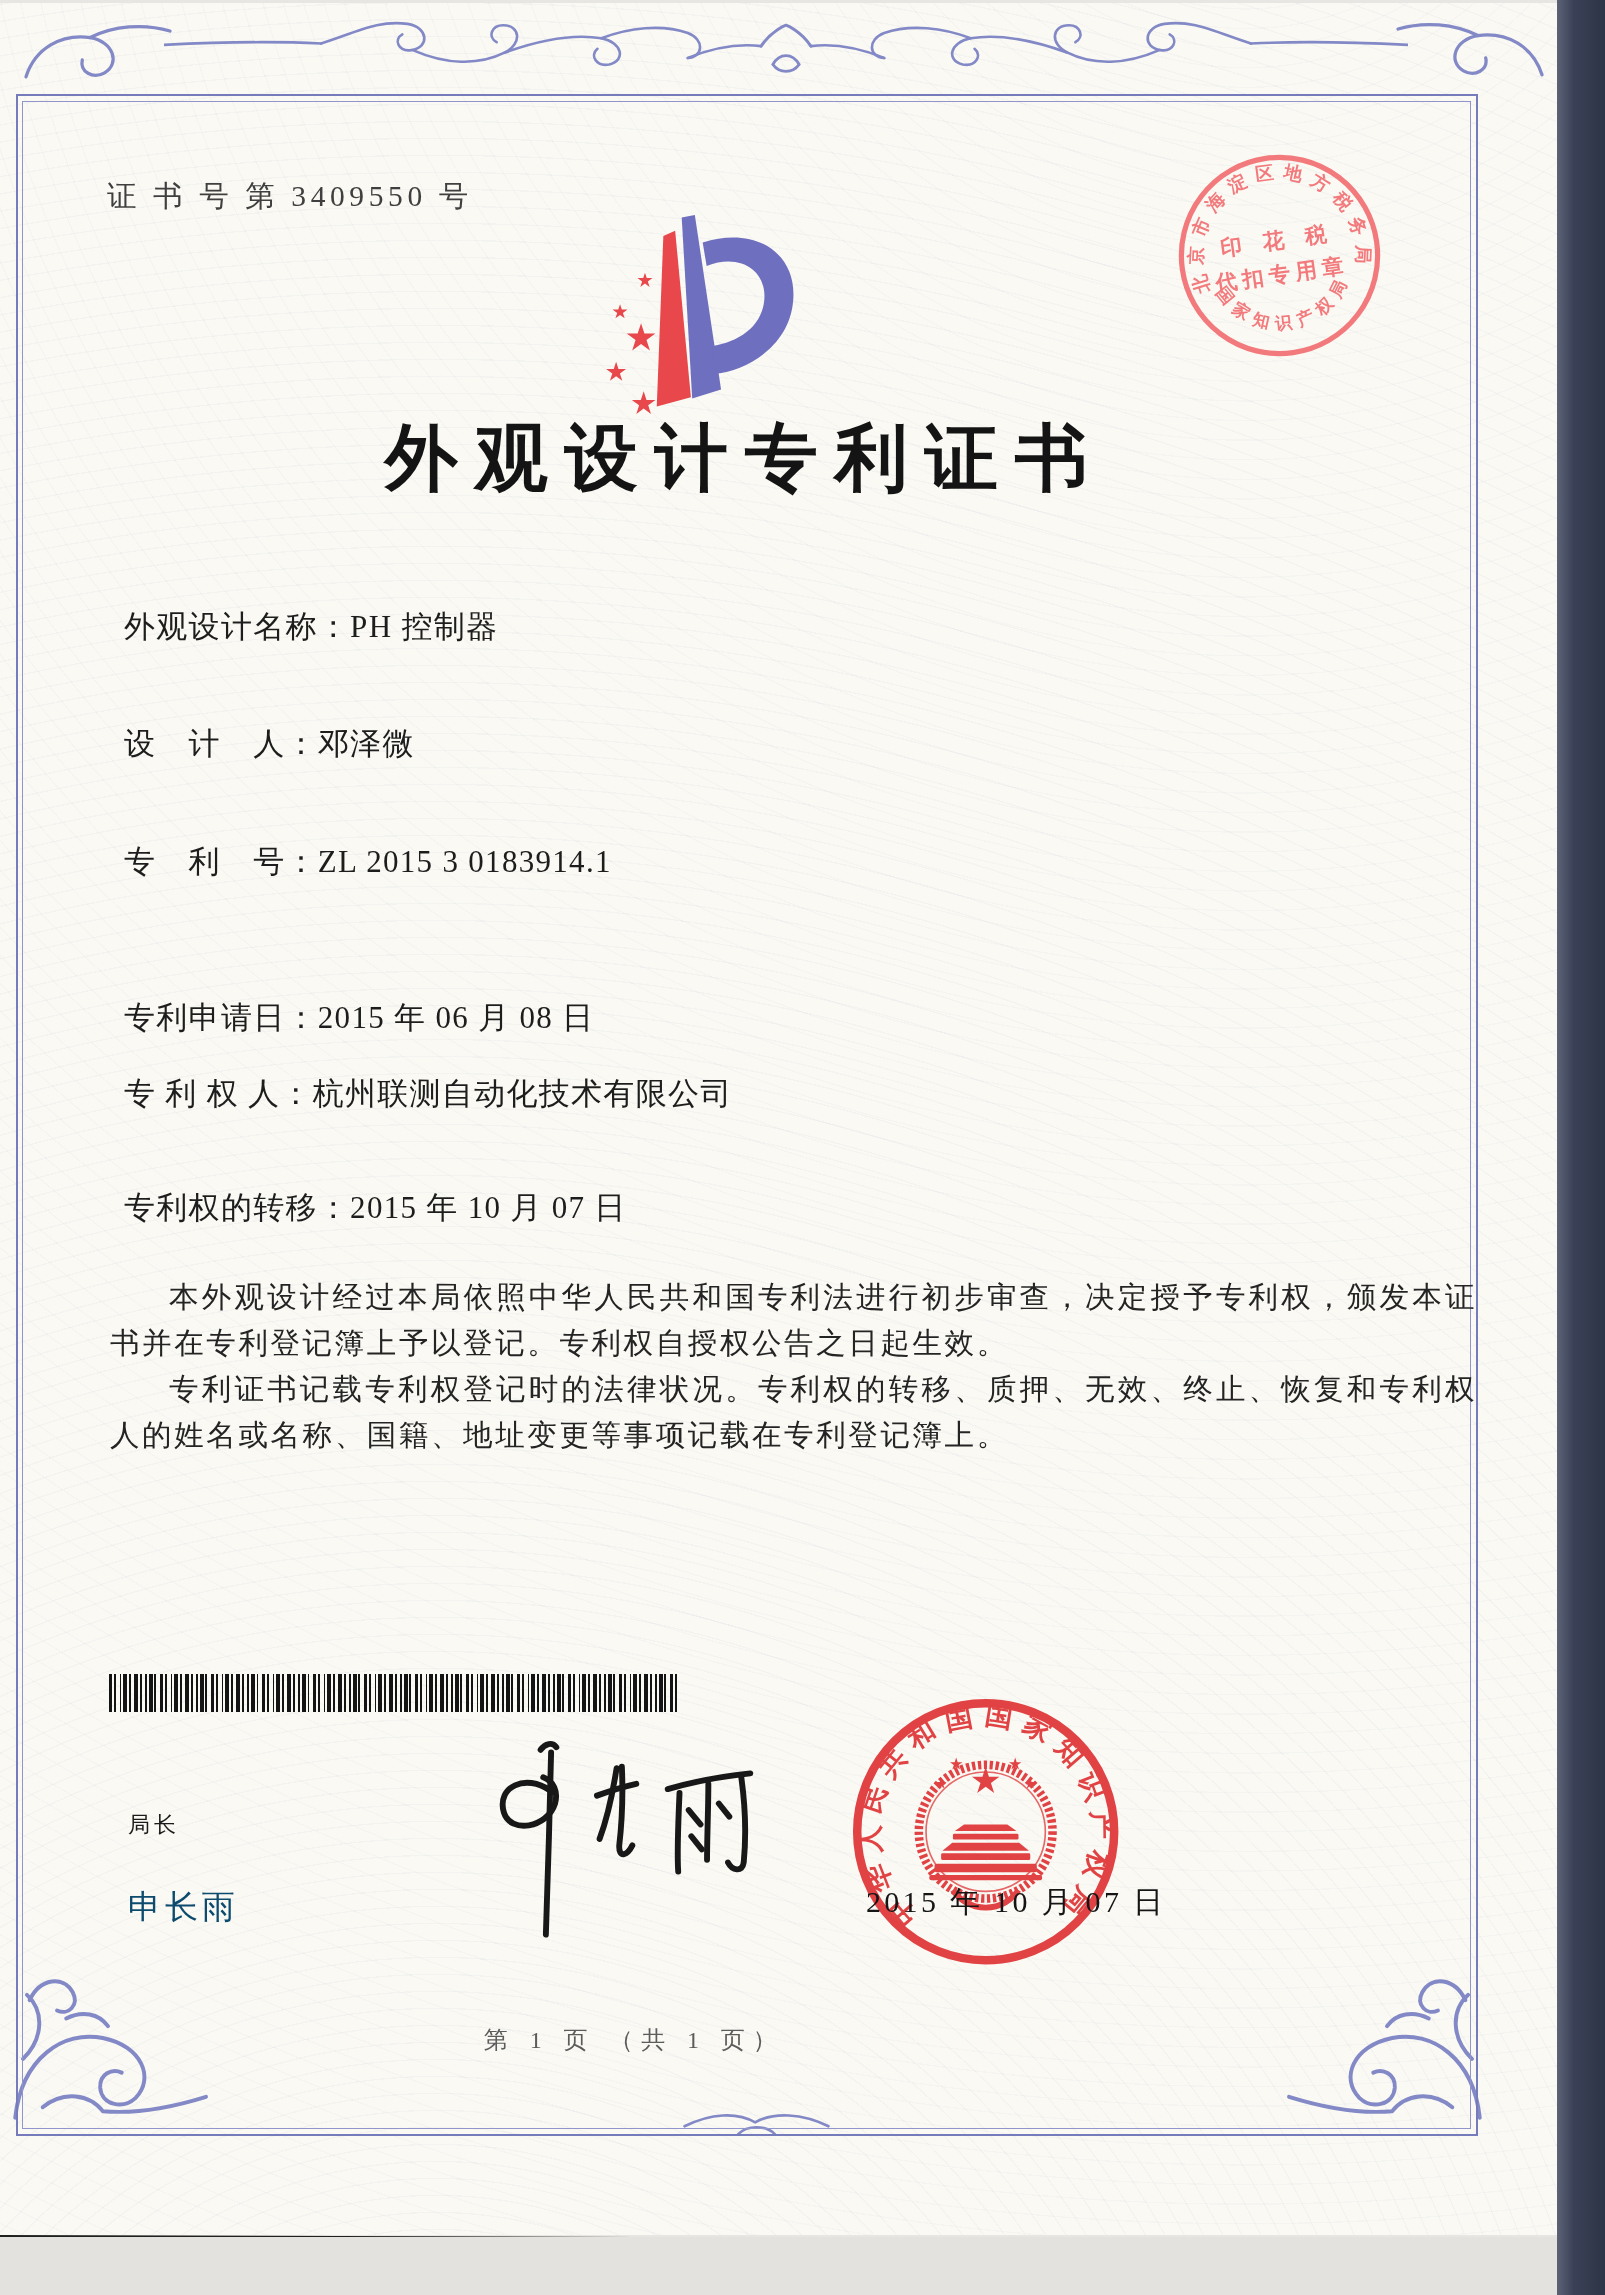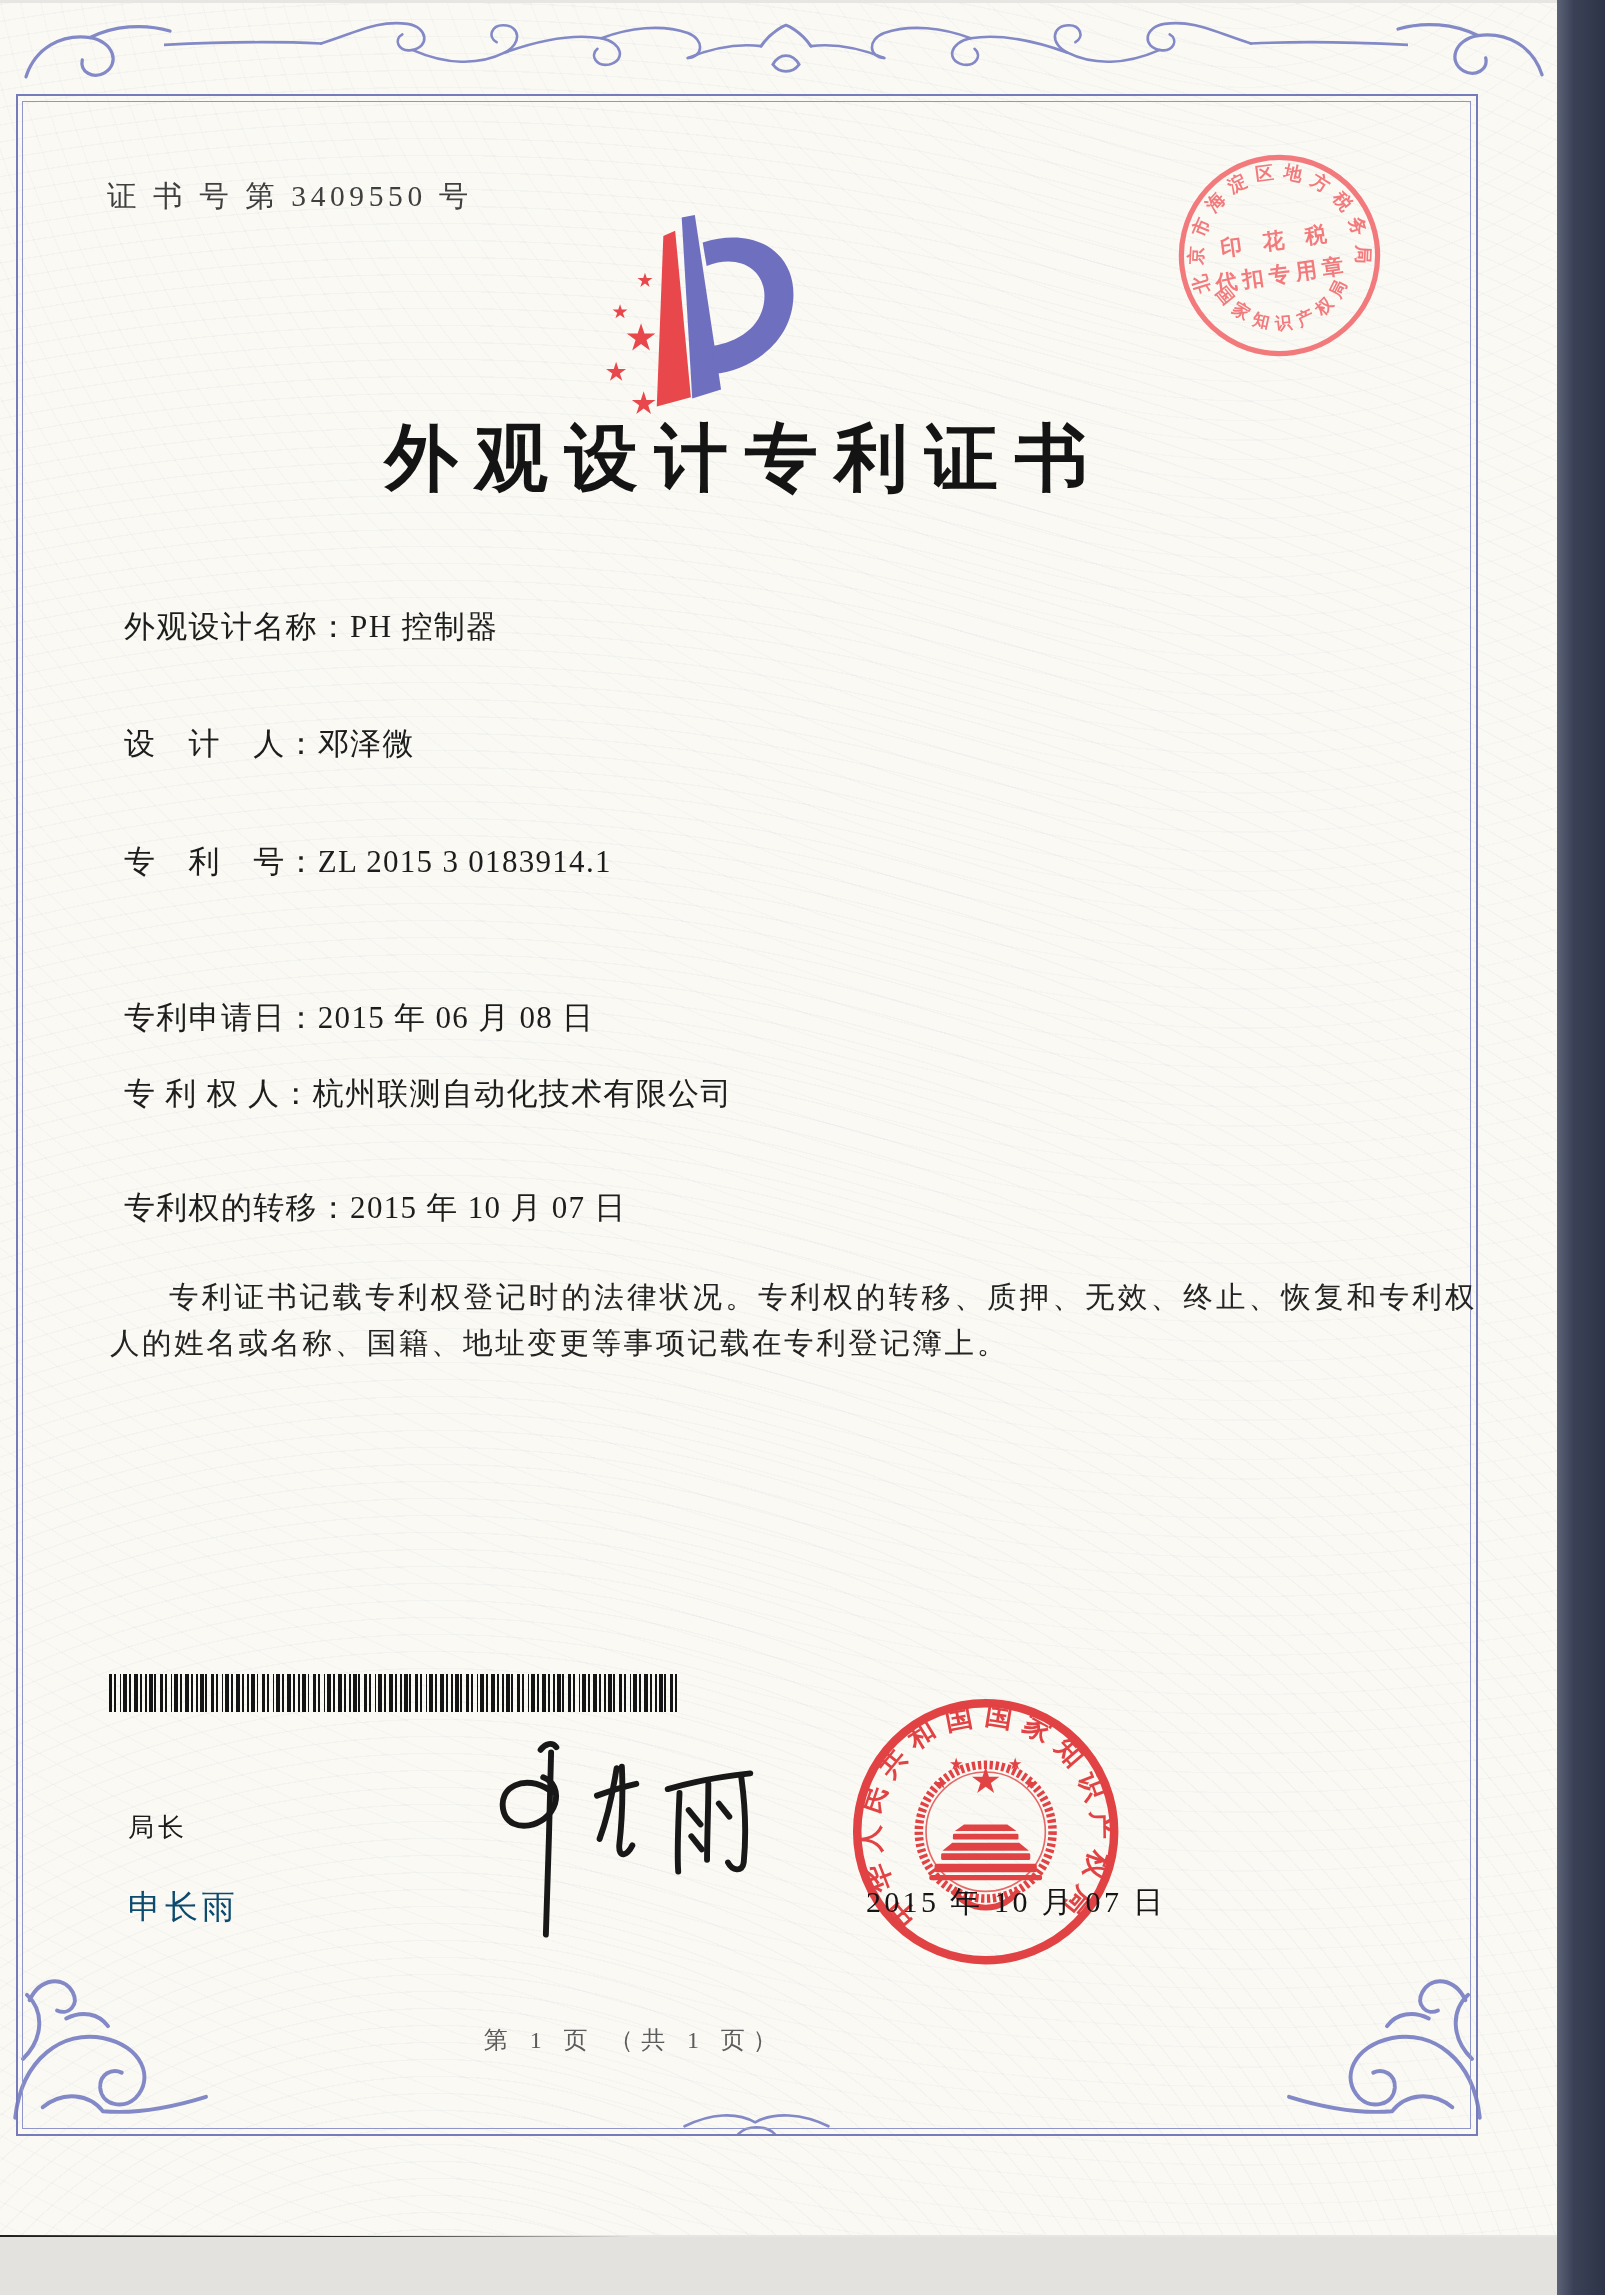--- a/index.html
+++ b/index.html
@@ -64,21 +64,21 @@
   .paras p{margin:0;text-indent:2em;}
   .barcode{
     position:absolute;left:109px;top:1674px;width:571px;height:38px;
     background:repeating-linear-gradient(90deg,
       #141414 0 3.3px,transparent 3.3px 5.2px,
       #141414 5.2px 7.2px,transparent 7.2px 11px,
       #141414 11px 12.4px,transparent 12.4px 14.4px,
       #141414 14.4px 18.3px,transparent 18.3px 20px,
       #141414 20px 21.6px,transparent 21.6px 25.5px);
   }
-  .director-title{position:absolute;left:128px;top:1810px;font-size:26px;color:#1b1b1b;letter-spacing:3.9px;}
+  .director-title{position:absolute;left:128px;top:1810px;font-size:22px;color:#1b1b1b;letter-spacing:3.9px;}
   .director-name{position:absolute;left:128px;top:1885px;font-size:33px;color:#0c4a6e;letter-spacing:3.9px;}
   .signature{position:absolute;left:386px;top:1730px;}
   .main-seal{position:absolute;left:850px;top:1696px;opacity:.95;}
   .seal-date{
     position:absolute;left:866px;top:1882px;z-index:5;
     font-size:30px;color:#151515;letter-spacing:3.3px;white-space:nowrap;
   }
   .page-footer{
     position:absolute;left:15.7px;top:2024px;width:1205px;text-align:center;
     font-size:24px;color:#5c5c5c;letter-spacing:7.9px;padding-left:16px;
@@ -184,20 +184,21 @@
 </svg>
 
 <div class="row r0"><span>外观设计名称：</span><span>PH 控制器</span></div>
 <div class="row r1"><span>设　计　人：</span><span>邓泽微</span></div>
 <div class="row r2"><span>专　利　号：</span><span>ZL 2015 3 0183914.1</span></div>
 <div class="row r3"><span>专利申请日：</span><span>2015 年 06 月 08 日</span></div>
 <div class="row r4"><span>专 利 权 人：</span><span>杭州联测自动化技术有限公司</span></div>
 <div class="row r5"><span>专利权的转移：</span><span>2015 年 10 月 07 日</span></div>
 
 <div class="paras">
+  <p>本外观设计经过本局依照中华人民共和国专利法进行初步审查，决定授予专利权，颁发本证书并在专利登记簿上予以登记。专利权自授权公告之日起生效。</p>
   <p>专利证书记载专利权登记时的法律状况。专利权的转移、质押、无效、终止、恢复和专利权人的姓名或名称、国籍、地址变更等事项记载在专利登记簿上。</p>
 </div>
 
 <div class="barcode"></div>
 
 <div class="director-title">局长</div>
 <div class="director-name">申长雨</div>
 
 <svg class="signature" width="380" height="223" viewBox="0 0 580 340">
   <g fill="none" stroke="#181818" stroke-width="9" stroke-linecap="round" stroke-linejoin="round">

